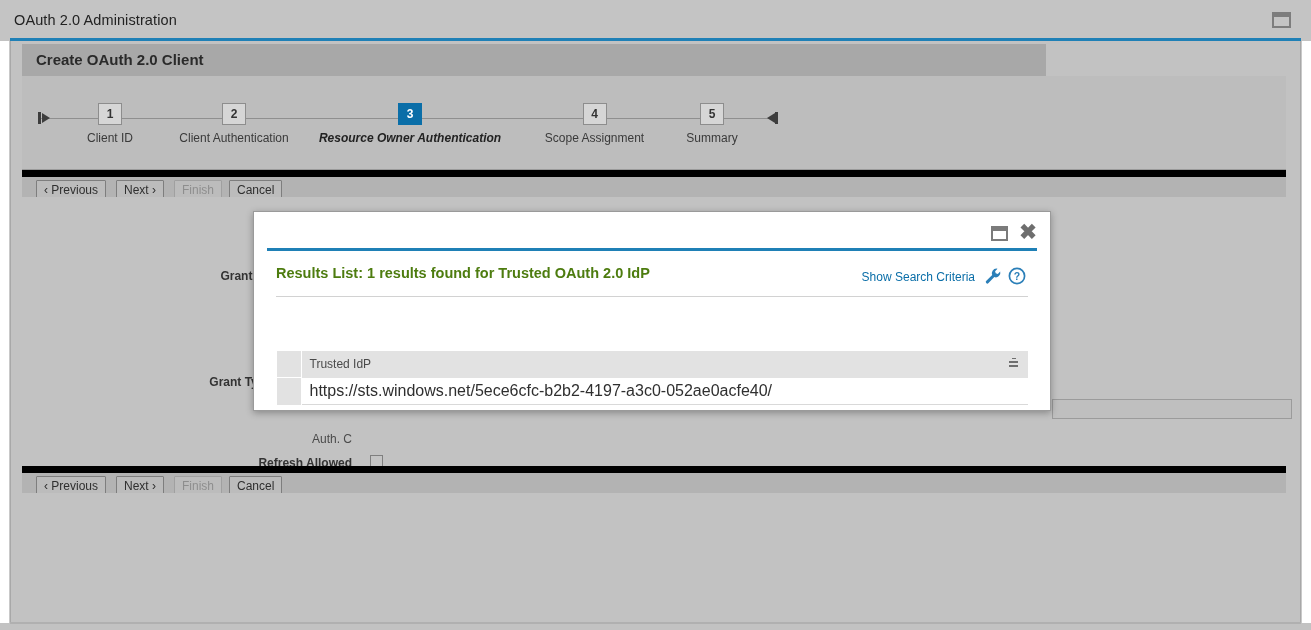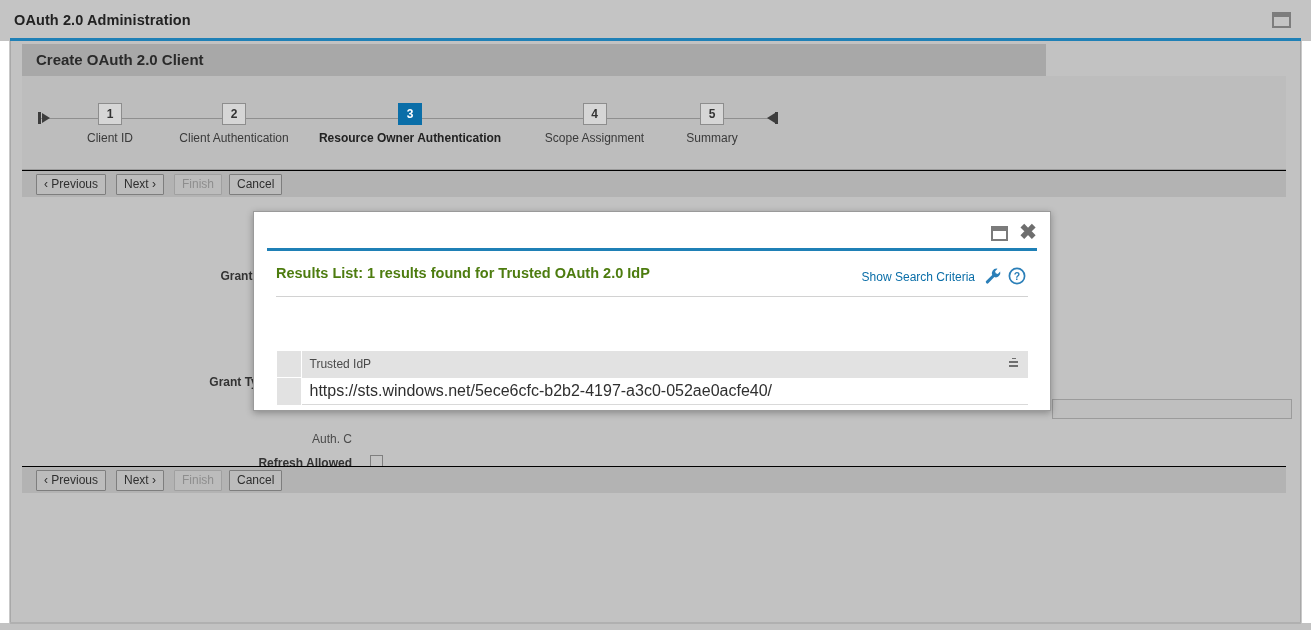--- a/index.html
+++ b/index.html
@@ -29,21 +29,21 @@
     width: 1311px;
     height: 40px;
     background: #c4c4c4;
     box-sizing: border-box;
   }
   .app-title {
     position: absolute;
     left: 14px;
     top: 12px;
     font-size: 14.5px;
-    font-weight: bold;
+    font-weight: normal;
     color: #222222;
     letter-spacing: 0.1px;
     white-space: nowrap;
   }
   .window-icon-top {
     position: absolute;
     right: 20px;
     top: 12px;
     width: 19px;
     height: 16px;
@@ -193,30 +193,31 @@
   .step-label {
     display: block;
     margin-top: 6px;
     font-size: 12px;
     color: #3a3a3a;
     white-space: nowrap;
   }
   .step.current .step-label {
     font-weight: bold;
     color: #222222;
+    font-style: italic;
   }
 
   
   .button-bar {
     position: absolute;
     left: 11px;
     width: 1264px;
     height: 27px;
     background: #b3b3b3;
-    border-top: 1px solid #000000;
+    border-top: 7px solid #000000;
   }
   .button-bar.top { top: 129px; }
   .button-bar.bottom { top: 425px; }
   .wiz-btn {
     position: absolute;
     top: 3px;
     height: 21px;
     box-sizing: border-box;
     background: #bcbcbc;
     border: 1px solid #7e7e7e;

